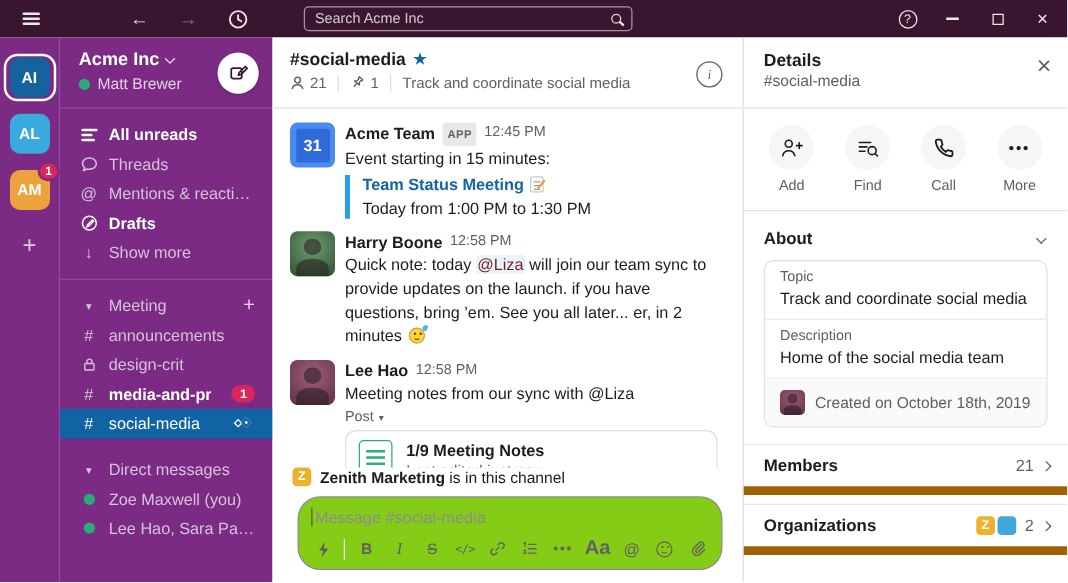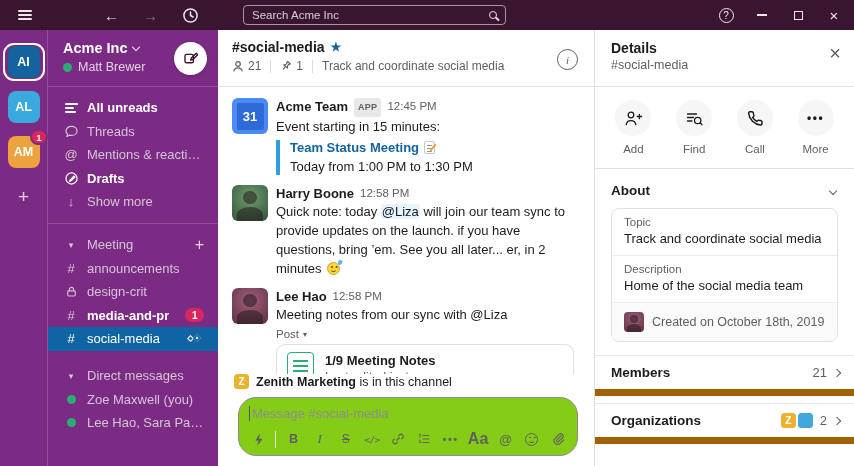--- a/index.html
+++ b/index.html
@@ -83,21 +83,21 @@
   .av-harry { background:radial-gradient(circle at 50% 35%, #6f9c72, #2f5233); }
   .av-lee { background:radial-gradient(circle at 50% 35%, #a05f7c, #5d2f44); }
   .av-cal { background:#4b8af0; display:flex; align-items:center; justify-content:center; }
   .cal-inner { width:27px; height:27px; background:#2f6bd8; border-radius:2px; color:#fff; font-size:13px; font-weight:700; display:flex; align-items:center; justify-content:center; }
   .msg-body { flex:1; min-width:0; padding-right:12px; }
   .msg-head { display:flex; align-items:flex-start; gap:6px; line-height:17px; }
   .msg-name { font-weight:800; font-size:13px; cursor:pointer; }
   .app-badge { background:#e8e8e8; color:#616061; font-size:9px; font-weight:700; padding:1px 4px; border-radius:3px; letter-spacing:.3px; }
   .msg-time { font-size:11.5px; color:#616061; }
   .msg-text { font-size:13px; line-height:19px; }
-  .mention { color:#0f172a; background:#e8f4fb; border-radius:3px; padding:0 1px; cursor:pointer; }
+  .mention { color:#7f1d1d; background:#e8f4fb; border-radius:3px; padding:0 1px; cursor:pointer; }
   .quote { margin-top:4px; border-left:4px solid #2d9ee0; padding-left:10px; }
   .quote-title { display:flex; align-items:center; gap:5px; }
   .quote-title .lnk { color:#1264a3; font-weight:700; font-size:13px; cursor:pointer; }
   .quote-sub { font-size:13px; margin-top:3px; line-height:17px; }
   .memo { width:11px; height:13px; border:1px solid #c9c9c9; border-radius:2px; background:#fff; position:relative; display:inline-block; flex:none; }
   .memo::before { content:""; position:absolute; left:2px; right:2px; top:3px; height:1.2px; background:#9a9a9a; box-shadow:0 3px 0 #9a9a9a,0 6px 0 #9a9a9a; }
   .memo::after { content:""; position:absolute; width:2px; height:9px; background:#e8a33d; transform:rotate(40deg); right:0; top:1px; border-radius:1px; }
   .smiley { width:13px; height:13px; border:1.3px solid #c9a33c; background:#fdd835; border-radius:50%; position:relative; display:inline-block; vertical-align:-2px; margin-left:2px; }
   .smiley::before { content:""; position:absolute; width:1.8px; height:1.8px; background:#6b4d12; border-radius:50%; top:3.2px; left:2.6px; box-shadow:4.6px 0 0 #6b4d12; }
   .smiley::after { content:""; position:absolute; left:2.6px; top:4.6px; width:5.6px; height:3.6px; border-bottom:1.4px solid #6b4d12; border-radius:0 0 6px 6px; }

